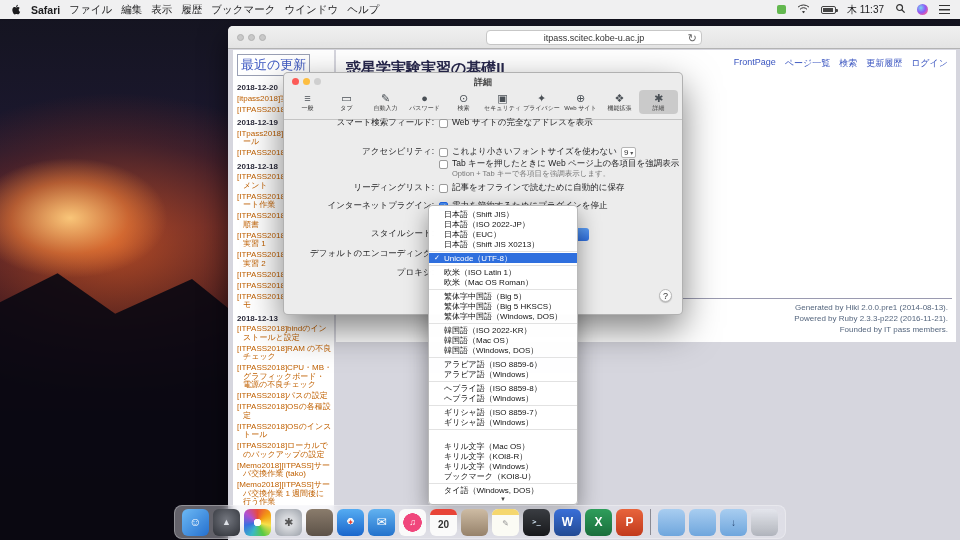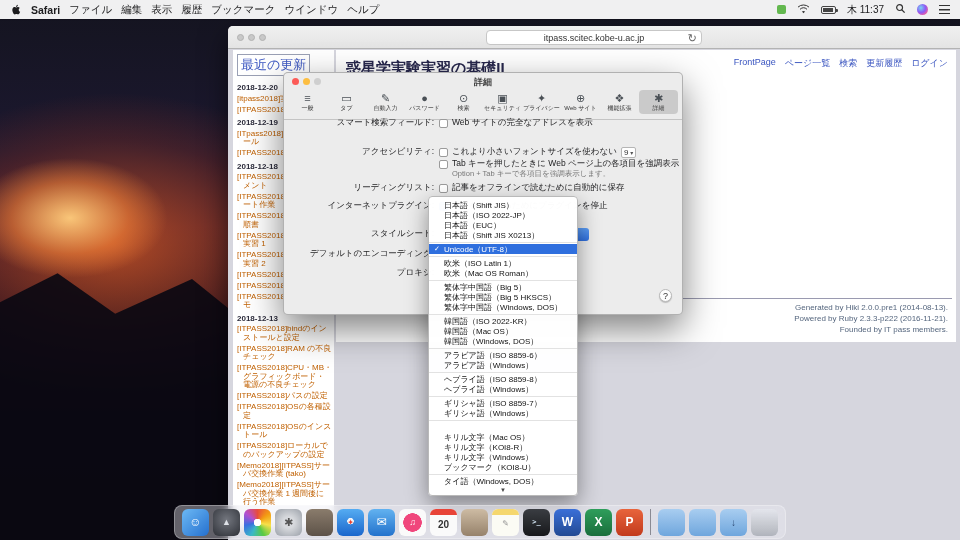--- a/index.html
+++ b/index.html
@@ -82,21 +82,21 @@
   .minisel{height:11px;border:1px solid #b5b5b5;border-radius:2px;background:#fff;
     display:flex;align-items:center;padding:0 2px;gap:2px;font-size:8px;color:#333;}
   .minisel .arr{font-size:6px;color:#555;}
   .popfrag{position:absolute;left:291px;top:155px;width:14px;height:13px;border-radius:3px;
     background:linear-gradient(#5a9cf5,#2f6fde);}
   .helpbtn{position:absolute;right:10px;bottom:12px;width:13px;height:13px;border-radius:50%;
     background:#fdfdfd;border:1px solid #b9b9b9;font-size:9px;color:#333;
     display:flex;align-items:center;justify-content:center;box-shadow:0 1px 1px rgba(0,0,0,.2);}
 
   
-  .encmenu{position:absolute;left:428px;top:196px;width:150px;z-index:70;
+  .encmenu{position:absolute;left:428px;top:205px;width:150px;z-index:70;
     background:rgba(255,255,255,.98);border:1px solid #b9b9b9;border-radius:4px;
     box-shadow:0 8px 22px rgba(0,0,0,.4);padding:3px 0 2px;}
   .mi{height:10px;display:flex;align-items:center;font-size:8px;color:#111;padding:0 6px 0 5px;}
   .mi .chk{width:10px;flex:none;font-size:7px;}
   .mi.sel{background:#2f6fde;color:#fff;}
   .msep{height:1px;background:#e2e2e2;margin:1.5px 0;}
   .marrow{text-align:center;font-size:6px;color:#444;padding-top:1px;}
 
   
   .dock{position:absolute;left:50%;transform:translateX(-50%);bottom:1px;height:34px;z-index:80;

